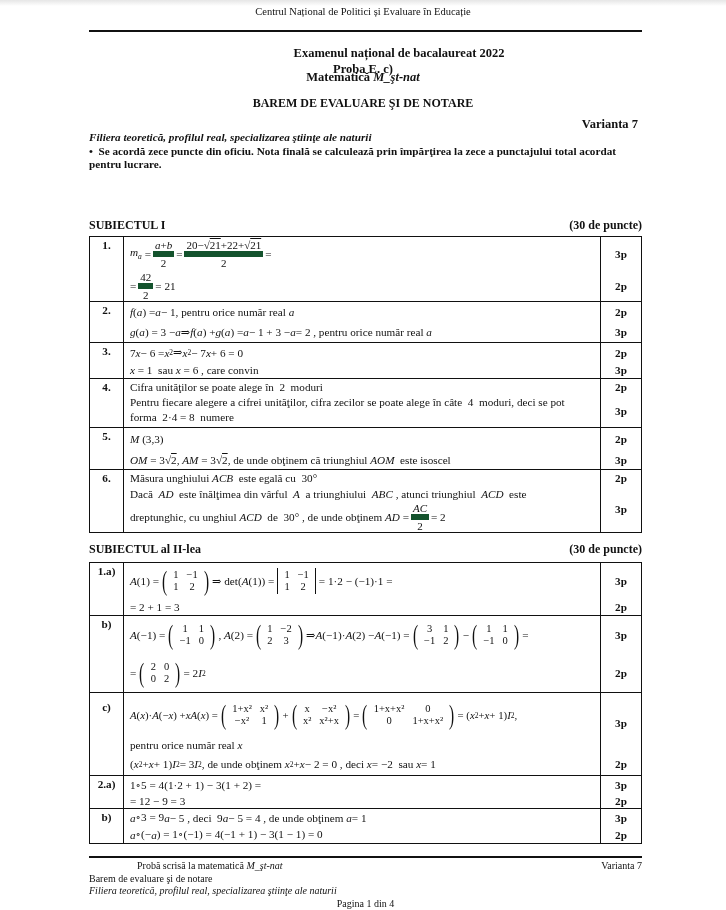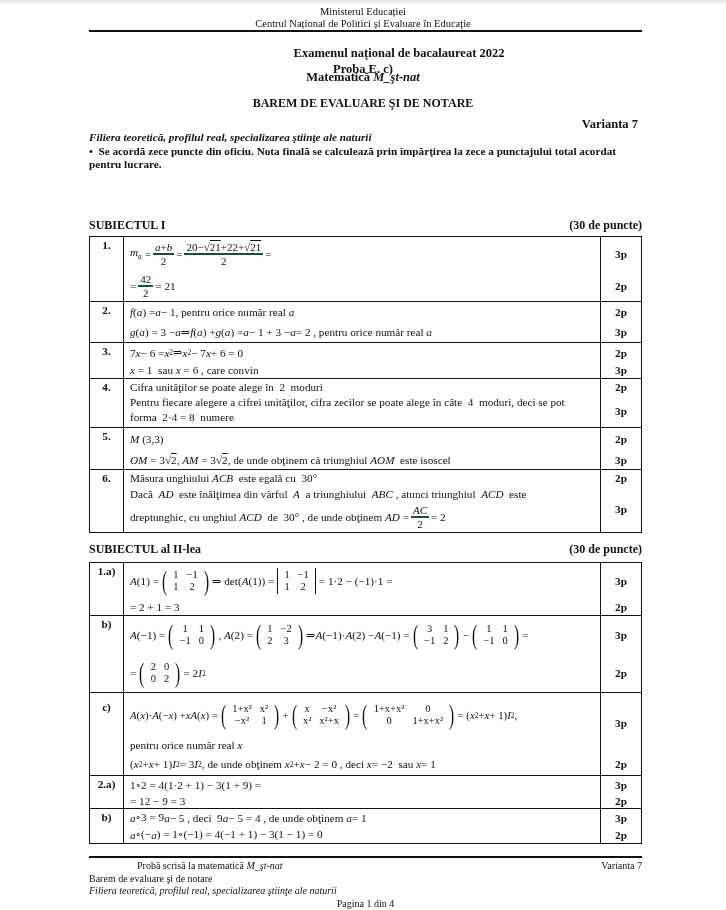--- a/index.html
+++ b/index.html
@@ -18,38 +18,37 @@
   .sect .pts { position:absolute; right:0; top:0; }
   table.barem { position:absolute; left:89px; width:553px; border-collapse:collapse; font-size:11.2px; }
   table.barem td { border:1.3px solid #111; vertical-align:top; padding:0; }
   td.num { width:33px; text-align:center; font-weight:bold; padding-top:2px !important; }
   td.pts { width:40px; font-weight:bold; text-align:center; }
   td.body { padding-left:6px !important; }
   .line { display:flex; align-items:center; }
   .pline { display:flex; align-items:center; justify-content:center; }
   .m { font-family:"Liberation Serif", serif; font-style:italic; }
   .frac { display:inline-flex; flex-direction:column; align-items:center; vertical-align:middle; margin:0 2px; font-size:11px; line-height:12px; }
-  .frac .n { border-bottom:2px solid #14532d; padding:0 2px; }
+  .frac .n { border-bottom:6px solid #14532d; padding:0 2px; }
   .mat { display:inline-flex; align-items:center; vertical-align:middle; margin:0 1px; }
   .mat .br { font-size:28px; line-height:28px; font-weight:200; transform:scaleX(0.55); }
   .mat .bar { width:1px; height:26px; background:#111; margin:0 2px; }
   .mat table { border-collapse:collapse; font-size:10.5px; }
   .mat td { border:none !important; padding:0 4px !important; text-align:center; line-height:12px; }
   sup { font-size:7.5px; }
   sub { font-size:7.5px; }
   .footer { position:absolute; left:89px; width:553px; font-size:10px; line-height:12.5px; }
   .footer-line { position:absolute; top:856px; left:89px; width:553px; height:1.5px; background:#111; }
 </style>
 </head>
 <body>
 
 <div class="topshadow"></div>
 
 <div class="hdr">
-  <div>Ministerul Educației</div>
   <div>Centrul Național de Politici și Evaluare în Educație</div>
 </div>
 <div class="hdr-line"></div>
 
 <div class="title" style="top:46px;margin-left:36px;">Examenul național de bacalaureat 2022</div>
 <div class="title" style="top:62px;">Proba E. c)</div>
 <div class="title" style="top:70px;">
   <span>Matematică </span><i>M_şt-nat</i>
 </div>
 <div class="title" style="top:96px; font-size:12px;">BAREM DE EVALUARE ŞI DE NOTARE</div>
@@ -358,21 +357,21 @@
     </td>
     <td class="pts">
       <div class="pline" style="height:60px;">3p</div>
       <div class="pline" style="height:22px;">2p</div>
     </td>
   </tr>
 
   <tr>
     <td class="num">2.a)</td>
     <td class="body">
-      <div class="line" style="height:18px;">1∘2 = 4(1·2 + 1) − 3(1 + 9) =</div>
+      <div class="line" style="height:18px;">1∘5 = 4(1·2 + 1) − 3(1 + 2) =</div>
       <div class="line" style="height:14px;">= 12 − 9 = 3</div>
     </td>
     <td class="pts">
       <div class="pline" style="height:18px;">3p</div>
       <div class="pline" style="height:14px;">2p</div>
     </td>
   </tr>
 
   <tr>
     <td class="num">b)</td>

